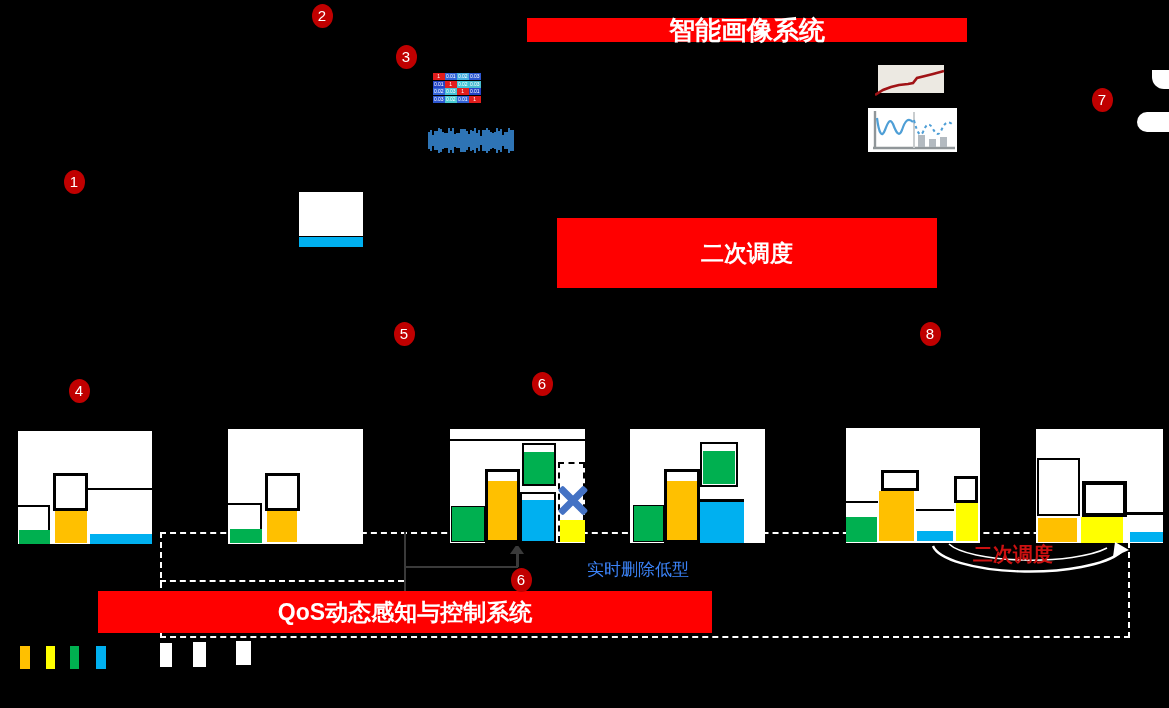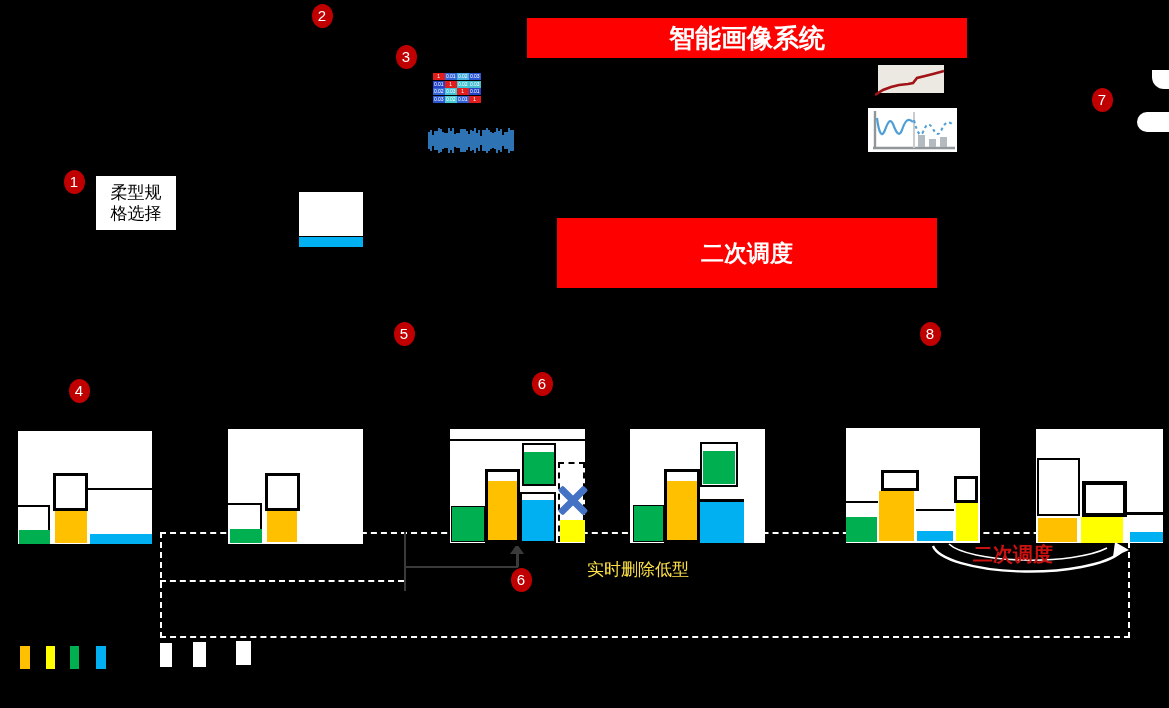--- a/index.html
+++ b/index.html
@@ -7,30 +7,30 @@
          font-family:"Liberation Sans","DejaVu Sans",sans-serif;}
   .abs{position:absolute;}
   .banner{position:absolute;background:#FF0000;color:#fff;font-weight:bold;
           display:flex;align-items:center;justify-content:center;text-align:center;z-index:4;}
   .step-badge{position:absolute;width:21px;height:24px;border-radius:50%;background:#C00000;
               color:#fff;font-size:15px;line-height:24px;text-align:center;z-index:6;}
   .server{position:absolute;background:#fff;z-index:3;}
   .blk{position:absolute;z-index:3;}
   .dashed-rect{position:absolute;border:2px dashed #fff;z-index:1;}
   .connector{position:absolute;background:#3a3a3a;z-index:2;}
-  .label-white{position:absolute;color:#fde047;z-index:4;}
+  .label-white{position:absolute;color:#3b82f6;z-index:4;}
   .xbar{position:absolute;width:36px;height:7px;background:#4472C4;border-radius:2px;z-index:5;}
   .legend-swatch{position:absolute;z-index:3;}
 </style>
 </head>
 <body>
 
 <div id="stage">
 
-  <div class="banner" style="left:527px;top:18px;width:440px;height:40px;font-size:26px;">
+  <div class="banner" style="left:527px;top:18px;width:440px;height:24px;font-size:26px;">
     <span>智能画像系统</span>
   </div>
 
   <div id="heatmap" class="abs" style="z-index: 3; left: 433px; top: 73px;">
       <div class="abs" style="left: 0px; top: 0px; width: 11.5px; height: 7px; background: rgb(225, 29, 29); color: rgb(255, 255, 255); font-size: 5px; line-height: 7.5px; text-align: center; overflow: hidden;">1</div>
       <div class="abs" style="left: 12px; top: 0px; width: 11.5px; height: 7px; background: rgb(52, 100, 216); color: rgb(255, 255, 255); font-size: 5px; line-height: 7.5px; text-align: center; overflow: hidden;">0.01</div>
       <div class="abs" style="left: 24px; top: 0px; width: 11.5px; height: 7px; background: rgb(69, 174, 222); color: rgb(255, 255, 255); font-size: 5px; line-height: 7.5px; text-align: center; overflow: hidden;">0.02</div>
       <div class="abs" style="left: 36px; top: 0px; width: 11.5px; height: 7px; background: rgb(44, 87, 210); color: rgb(255, 255, 255); font-size: 5px; line-height: 7.5px; text-align: center; overflow: hidden;">0.03</div>
       <div class="abs" style="left: 0px; top: 7.5px; width: 11.5px; height: 7px; background: rgb(36, 67, 198); color: rgb(255, 255, 255); font-size: 5px; line-height: 7.5px; text-align: center; overflow: hidden;">0.01</div>
       <div class="abs" style="left: 12px; top: 7.5px; width: 11.5px; height: 7px; background: rgb(225, 29, 29); color: rgb(255, 255, 255); font-size: 5px; line-height: 7.5px; text-align: center; overflow: hidden;">1</div>
@@ -102,26 +102,20 @@
     <line x1="7" y1="3" x2="7" y2="41" stroke="#909699" stroke-width="2.4"></line>
     <line x1="5" y1="40" x2="87" y2="40" stroke="#909699" stroke-width="2.4"></line>
     <line x1="46" y1="4" x2="46" y2="40" stroke="#C9CDCF" stroke-width="2"></line>
     <rect x="50" y="27" width="7" height="12" fill="#B3BAC0"></rect>
     <rect x="61" y="31" width="7" height="8" fill="#B3BAC0"></rect>
     <rect x="72" y="29" width="7" height="10" fill="#B3BAC0"></rect>
     <path d="M9 10 C11 26 14 30 17 22 C20 14 22 10 25 16 C28 24 31 30 34 22 C37 13 40 9 45 14" fill="none" stroke="#4F9FD6" stroke-width="2.2"></path>
     <path d="M46 12 C49 24 52 30 55 24 C58 17 60 14 64 19 C67 25 70 29 73 23 C76 16 79 12 84 16" fill="none" stroke="#4F9FD6" stroke-width="2" stroke-dasharray="3 3"></path>
   </svg>
 
-  <div class="abs" style="left:96px;top:176px;width:80px;height:54px;background:#fff;z-index:4;
-       display:flex;align-items:center;justify-content:center;text-align:center;
-       color:#000;font-size:17px;line-height:21px;white-space:pre-line;">
-    <span>柔型规
-格选择</span>
-  </div>
 
 
   <div class="abs" style="left:299px;top:192px;width:64px;height:44px;background:#fff;z-index:3;"></div>
   <div class="abs" style="left:299px;top:237px;width:64px;height:10px;background:#00B0F0;z-index:3;"></div>
 
   <div class="banner" style="left:557px;top:218px;width:380px;height:70px;font-size:23px;line-height:29px;flex-direction:column;">
     <span>二次调度</span>
   </div>
 
   <div class="dashed-rect" style="left:160px;top:532px;width:966px;height:102px;"></div>
@@ -181,20 +175,23 @@
       <div class="blk" style="left: 1037px; top: 458px; width: 43px; height: 58px; background: rgb(255, 255, 255); box-sizing: border-box; border: 2px solid rgb(0, 0, 0);"></div>
       <div class="blk" style="left: 1038px; top: 518px; width: 39px; height: 24px; background: rgb(255, 192, 0); box-sizing: border-box;"></div>
       <div class="blk" style="left: 1082px; top: 481px; width: 45px; height: 36px; background: rgb(255, 255, 255); box-sizing: border-box; border: 4px solid rgb(0, 0, 0);"></div>
       <div class="blk" style="left: 1081px; top: 517px; width: 42px; height: 26px; background: rgb(255, 255, 0); box-sizing: border-box;"></div>
       <div class="blk" style="left: 1127px; top: 512px; width: 36px; height: 3px; background: rgb(0, 0, 0); box-sizing: border-box;"></div>
       <div class="blk" style="left: 1130px; top: 532px; width: 33px; height: 10px; background: rgb(0, 176, 240); box-sizing: border-box;"></div>
     </div>
 
   <div class="label-white" style="left:587px;top:558px;font-size:17px;">实时删除低型</div>
 
+  <div class="banner" style="left:98px;top:591px;width:614px;height:42px;font-size:23px;">
+    <span>QoS动态感知与控制系统</span>
+  </div>
 
   <div class="abs" style="left:973px;top:541px;font-size:20px;font-weight:bold;color:#CC1111;z-index:5;">二次调度</div>
   <svg class="abs" style="left:925px;top:538px;z-index:4;" width="212" height="56" viewBox="0 0 212 56">
     <path d="M8 8 A97 29 0 0 0 196 14" fill="none" stroke="#fff" stroke-width="2.4"></path>
     <path d="M24 6 A85 22 0 0 0 182 10" fill="none" stroke="#fff" stroke-width="1.6"></path>
     <polygon points="190,4 204,12 188,19" fill="#fff"></polygon>
   </svg>
 
   <div id="legend">
       <div class="legend-swatch" style="left: 20px; top: 646px; width: 10px; height: 23px; background: rgb(255, 192, 0);"></div>

